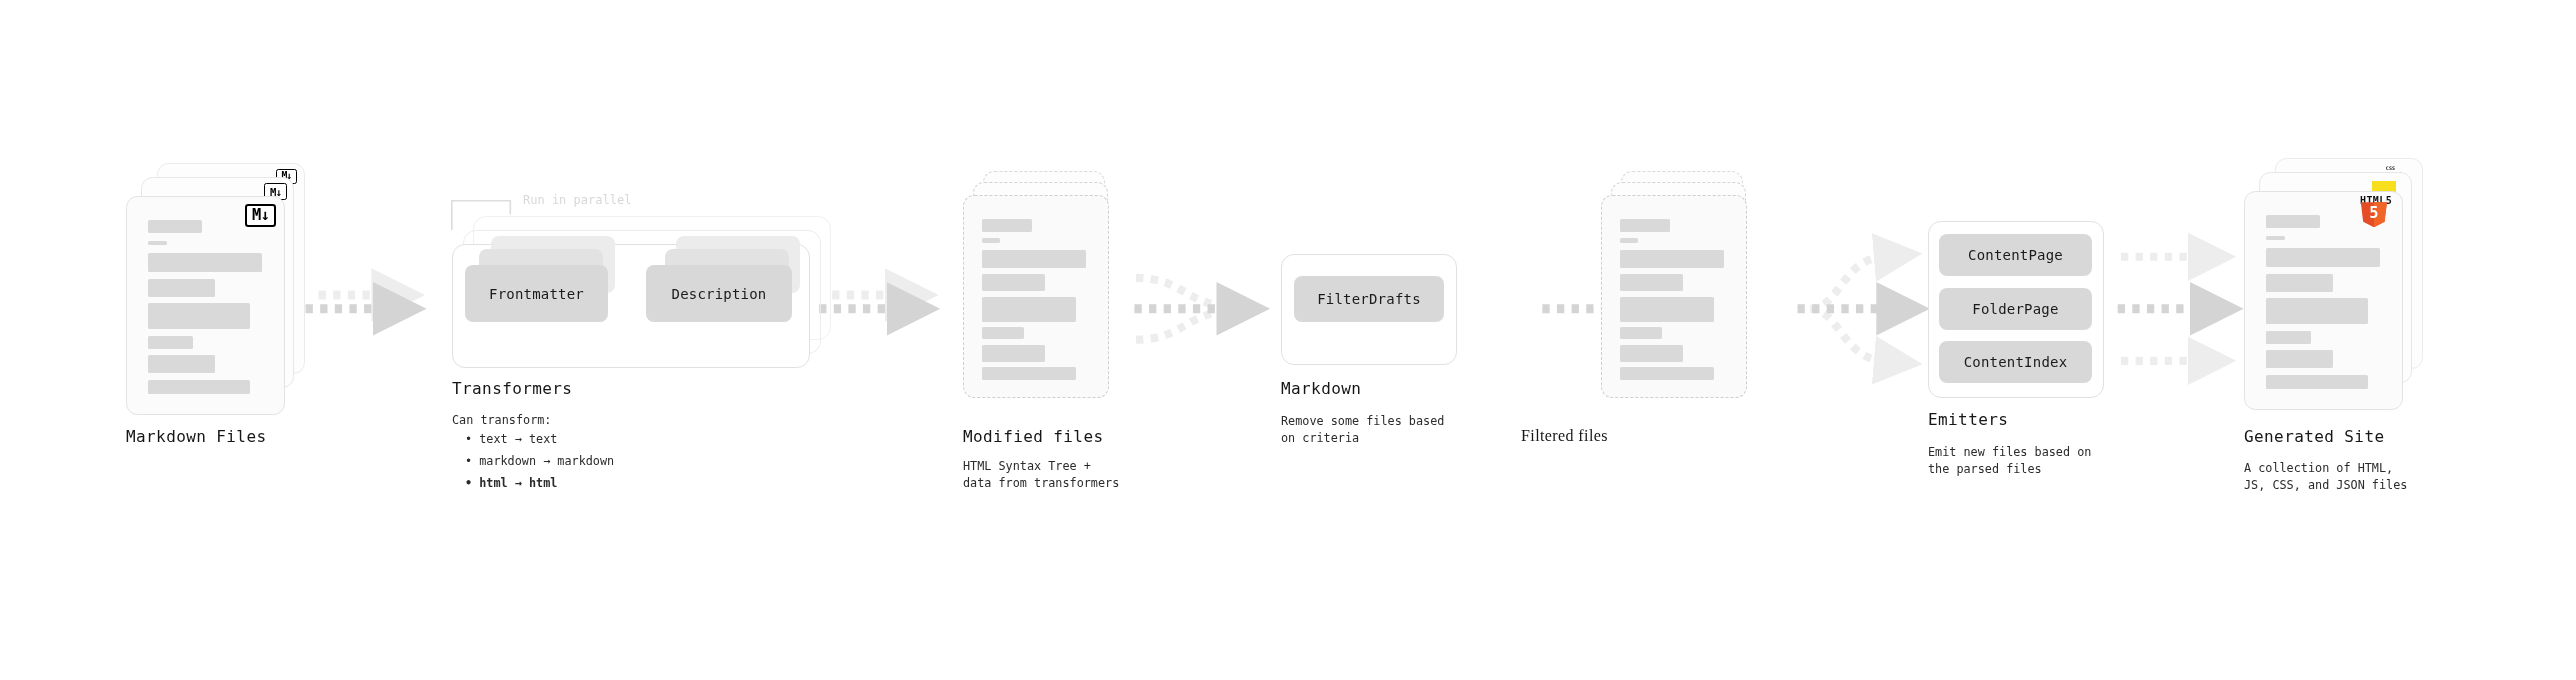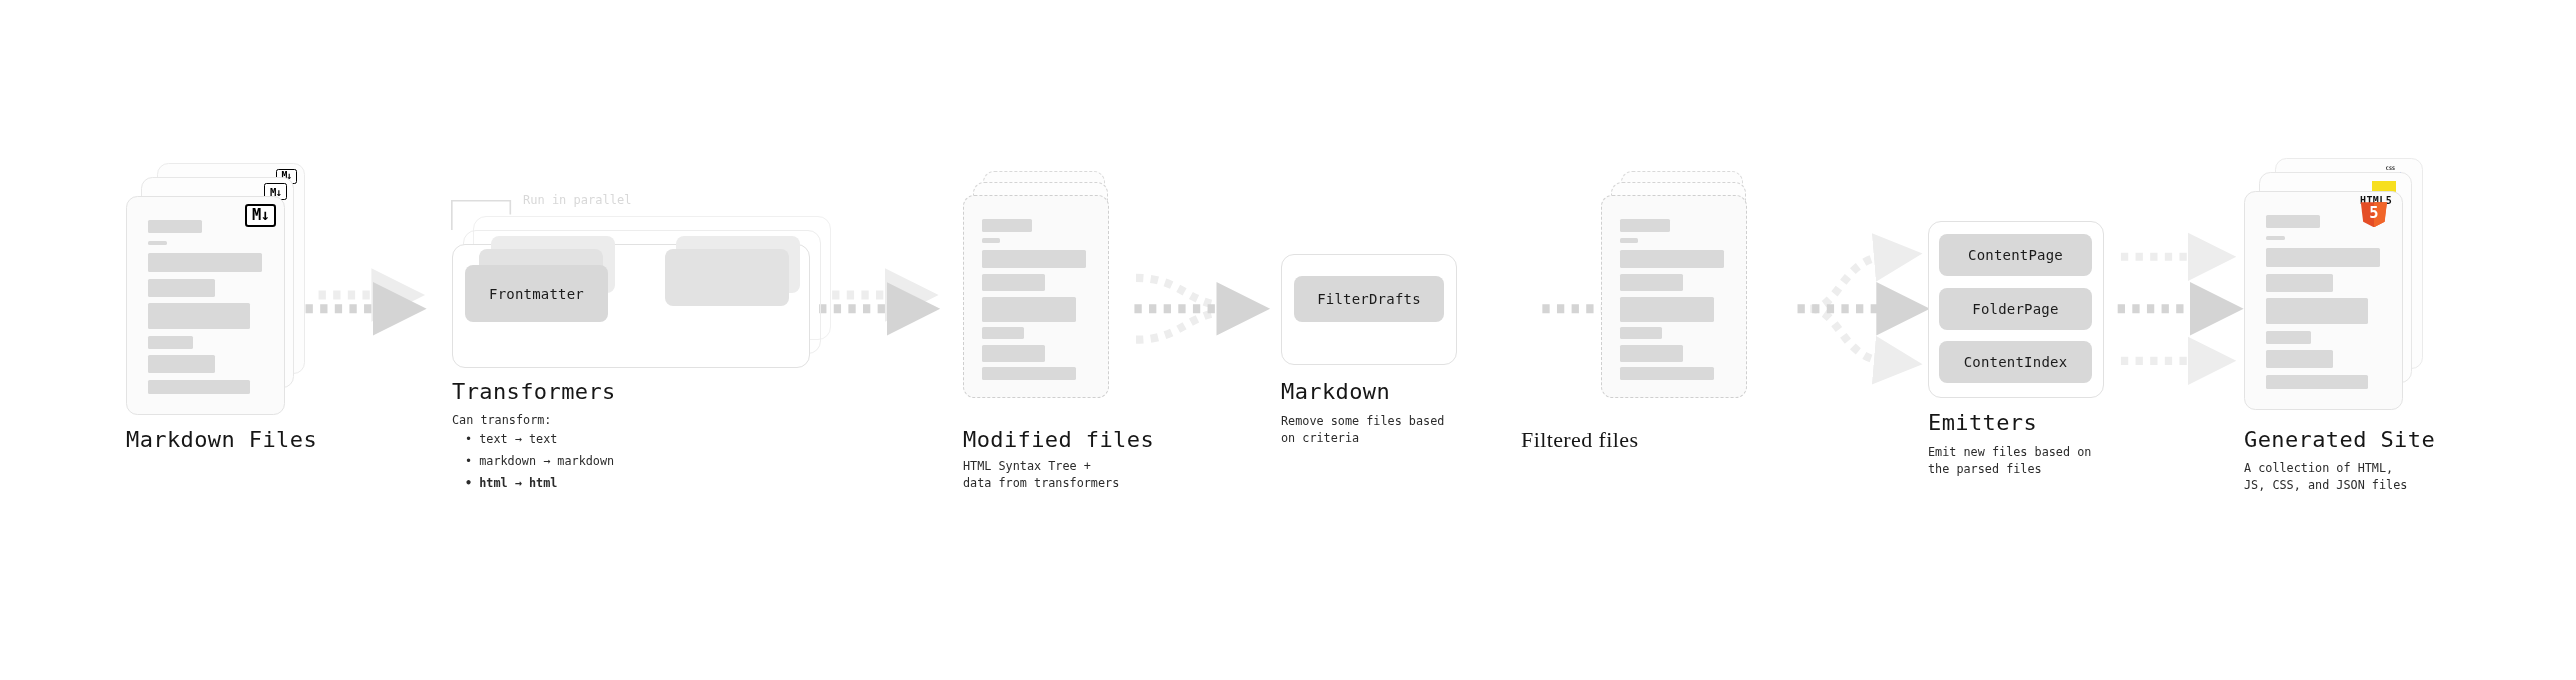--- a/index.html
+++ b/index.html
@@ -99,21 +99,21 @@
     font-size:14px;
     letter-spacing:0.2px;
     white-space:nowrap;
   }
   .chip.ghost2{background:#ececec;color:transparent;}
   .chip.ghost1{background:#e2e2e2;color:transparent;}
 
   
   .title{
     position:absolute;
-    font-size:22px;
+    font-size:16px;
     color:#161616;
     letter-spacing:0.4px;
     white-space:nowrap;
     text-align:center;
   }
   .subtitle{
     position:absolute;
     font-size:11.8px;
     color:#2b2b2b;
     line-height:1.45;
@@ -218,20 +218,21 @@
   <div class="groupbox ghost2" style="left:473px;top:216px;width:358px;height:124px;"></div>
   <div class="groupbox ghost1" style="left:463px;top:230px;width:358px;height:124px;"></div>
   <div class="groupbox" style="left:452px;top:244px;width:358px;height:124px;"></div>
 
   <div class="chip ghost2" style="left:491px;top:236px;width:124px;height:57px;"></div>
   <div class="chip ghost1" style="left:479px;top:249px;width:124px;height:57px;"></div>
   <div class="chip" style="left:465px;top:265px;width:143px;height:57px;">Frontmatter</div>
 
   <div class="chip ghost2" style="left:676px;top:236px;width:124px;height:57px;"></div>
   <div class="chip ghost1" style="left:665px;top:249px;width:124px;height:57px;"></div>
+  <div class="chip" style="left:646px;top:265px;width:146px;height:57px;">Description</div>
 
   <div class="title" style="left:452px;top:379px;">Transformers</div>
   <div class="subtitle" style="left:452px;top:412px;">Can transform:</div>
   <div class="subtitle" style="left:465px;top:431px;">• text → text</div>
   <div class="subtitle" style="left:465px;top:453px;">• markdown → markdown</div>
   <div class="subtitle" style="left:465px;top:475px;font-weight:bold;">• html → html</div>
 
   <div class="docstack node" style="left:963px;top:171px;width:195px;height:260px;">
     <div class="doc dashed back2" style="left:20.3px;top:0px;width:122px;height:203px;"></div>
     <div class="doc dashed back1" style="left:9.8px;top:11.4px;width:135px;height:208px;"></div>

